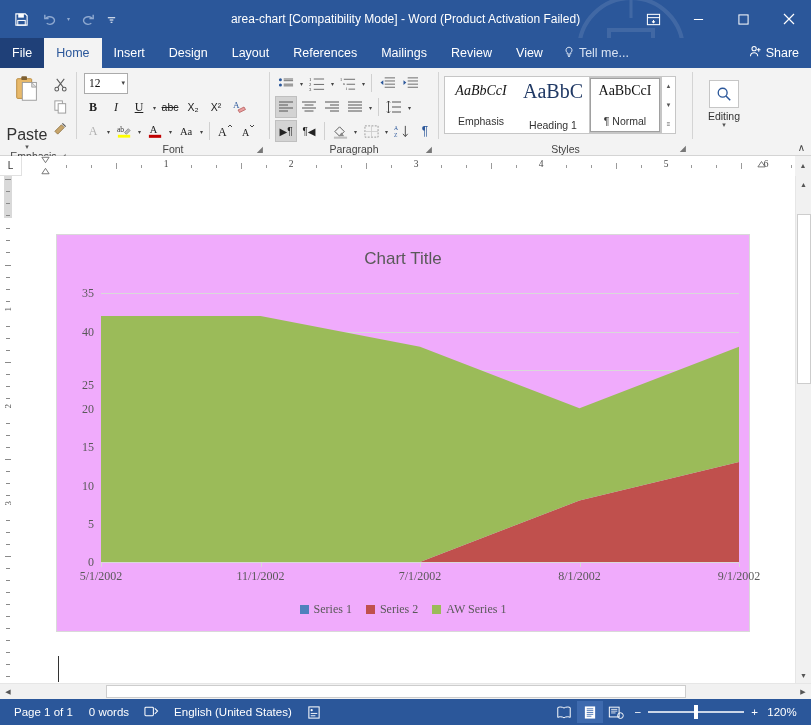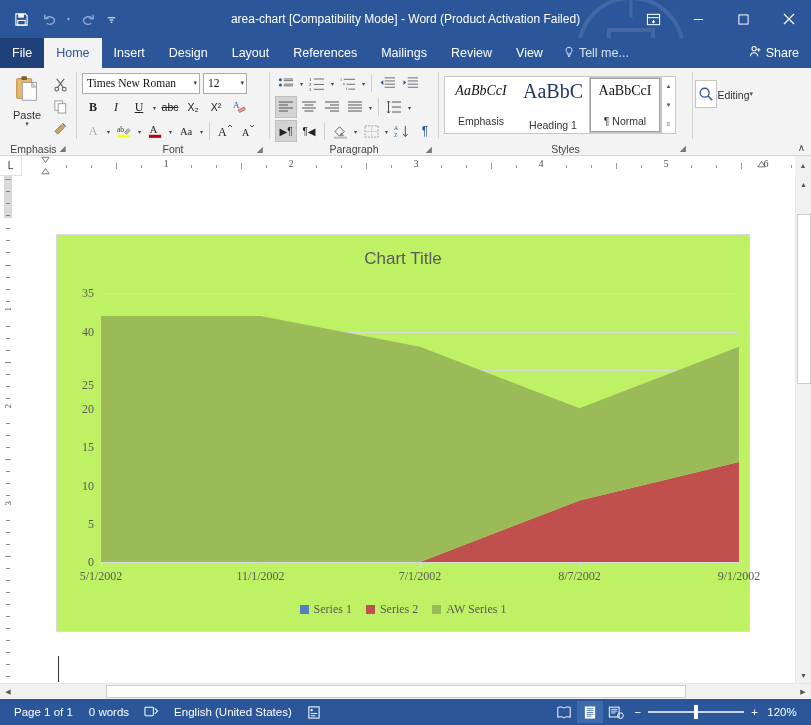--- a/index.html
+++ b/index.html
@@ -64,21 +64,21 @@
   .group-body { flex: 1; display: flex; align-items: flex-start; padding: 4px 5px 0 5px; }
   .group-label {
     height: 15px; font-size: 10.5px; color: #444; text-align: center;
     display: flex; align-items: center; justify-content: center; gap: 3px;
   }
   .group-sep { width: 1px; background: #D4D4D4; margin: 4px 0 16px 0; flex: none; }
   .dlg { font-size: 8px; color: #777; }
 
   
   .paste-btn { width: 52px; display: flex; flex-direction: column; align-items: center; padding-top: 2px; }
-  .paste-label { font-size: 11px; color: #333; margin-top: 1px; }
+  .paste-label { font-size: 16px; color: #333; margin-top: 18px; }
   .caret-sm { font-size: 7px; color: #555; line-height: 6px; }
   .clip-small { display: flex; flex-direction: column; gap: 3px; padding-top: 3px; }
   .clip-small div { width: 22px; height: 19px; display: flex; align-items: center; justify-content: center; }
 
   
   .fontgrp-rows { display: flex; flex-direction: column; gap: 2px; }
   .frow { display: flex; align-items: center; gap: 1px; height: 22px; }
   .combo {
     height: 21px; border: 1px solid #ABABAB; background: #fff; display: flex;
     align-items: center; padding: 0 2px 0 4px; font-size: 11.5px; color: #111;
@@ -102,21 +102,21 @@
     justify-content: center; gap: 16px; border: 1px solid transparent;
   }
   .sty.sel { border: 1px solid #C6C6C6; background: #fff; box-shadow: 0 0 0 1px #A0A0A0 inset; }
   .sty-pv { font-size: 16px; color: #1F3864; font-family: "Liberation Serif", serif; }
   .sty-pv.em { font-style: italic; color: #111; font-size: 14px; }
   .sty-pv.nm { color: #111; font-size: 14px; }
   .sty-nm { font-size: 10.5px; color: #333; }
   .gal-scroll { width: 14px; display: flex; flex-direction: column; border-left: 1px solid #C6C6C6; }
   .gal-scroll div { flex: 1; display: flex; align-items: center; justify-content: center; font-size: 6px; color: #555; }
 
-  .editing { width: 58px; display: flex; flex-direction: row; align-items: center; padding-top: 2px; }
+  .editing { width: 58px; display: flex; flex-direction: column; align-items: center; padding-top: 2px; }
   .ed-box { width: 30px; height: 28px; border: 1px solid #C6C6C6; background: #fff; display: flex; align-items: center; justify-content: center; }
   .ribbon-collapse { position: absolute; right: 6px; bottom: 2px; font-size: 10px; color: #444; }
 
   
   .hruler {
     height: 20px; background: #fff; border-bottom: 1px solid #E1E1E1;
     display: flex; align-items: center; flex: none; position: relative;
   }
   .tabsel {
     width: 22px; height: 20px; display: flex; align-items: center; justify-content: center;
@@ -137,21 +137,21 @@
   .vk.big { left: 5px; width: 6px; }
   .vn { position: absolute; left: 3px; font-size: 9px; color: #555; font-family: "Liberation Serif", serif;
         writing-mode: vertical-rl; transform: rotate(180deg); }
 
   .docscroll { flex: 1; background: #fff; position: relative; overflow: hidden; }
   .page { position: absolute; left: 22px; top: 0; right: 18px; bottom: 0; background: #fff; }
 
   
   .chartbox {
     position: absolute; left: 18px; top: 58px; width: 694px; height: 398px;
-    background: #bef264; border: 1px solid #D9D9D9;
+    background: #f0abfc; border: 1px solid #D9D9D9;
   }
   .chart-title {
     position: absolute; left: 0; right: 0; top: 14px; text-align: center;
     font-size: 17px; color: #595959; font-family: "Liberation Sans", sans-serif;
   }
   .plot { position: absolute; left: 44px; top: 58px; right: 10px; height: 270px; }
   .gridline { position: absolute; left: 0; right: 0; height: 1px; background: #D9D9D9; }
   .ytick {
     position: absolute; right: 100%; margin-right: 7px; font-size: 12px; color: #595959;
     transform: translateY(-50%); white-space: nowrap; font-family: "Liberation Serif", serif;
@@ -341,24 +341,20 @@
         <span>Emphasis</span>
         <span class="dlg">◢</span>
       </div>
     </div>
     <div class="group-sep"></div>
 
     <div class="group" style="width:192px;">
       <div class="group-body">
         <div class="fontgrp-rows">
           <div class="frow">
-            <div class="combo" style="width:118px;">
-              <span class="cv">Times New Roman</span>
-              <span class="ca">▾</span>
-            </div>
             <div class="combo" style="width:44px;margin-left:2px;">
               <span class="cv">12</span>
               <span class="ca">▾</span>
             </div>
           </div>
           <div class="frow">
             <div class="ico" style="font-weight:bold;font-family:'Liberation Serif',serif;">B</div>
             <div class="ico" style="font-style:italic;font-family:'Liberation Serif',serif;">I</div>
             <div class="ico" style="text-decoration:underline;font-family:'Liberation Serif',serif;">U</div>
             <div class="arr">▾</div>
@@ -705,21 +701,21 @@
               </svg>
 
             <div class="xtickmark" style="left:0%;"></div>
             <div class="xtickmark" style="left:25%;"></div>
             <div class="xtickmark" style="left:50%;"></div>
             <div class="xtickmark" style="left:75%;"></div>
             <div class="xtickmark" style="left:100%;"></div>
             <div class="xtick" style="left:0%;">5/1/2002</div>
             <div class="xtick" style="left:25%;">11/1/2002</div>
             <div class="xtick" style="left:50%;">7/1/2002</div>
-            <div class="xtick" style="left:75%;">8/7/2002</div>
+            <div class="xtick" style="left:75%;">8/1/2002</div>
             <div class="xtick" style="left:100%;">9/1/2002</div>
           </div>
 
           <div class="legend">
             <div class="leg">
               <span class="swatch" id="sw0" style="background: rgb(79, 129, 189);"></span>
               <span>Series 1</span>
             </div>
             <div class="leg">
               <span class="swatch" id="sw1" style="background: rgb(192, 80, 77);"></span>

